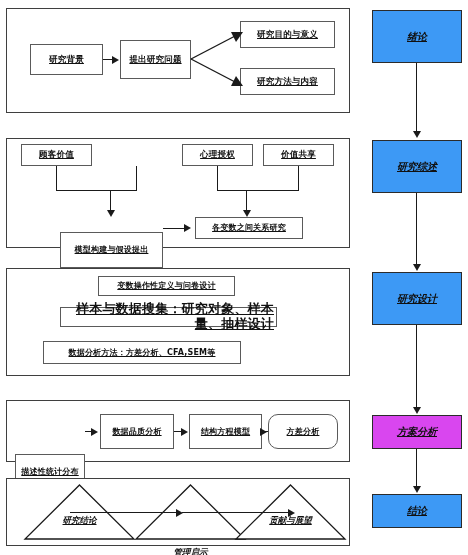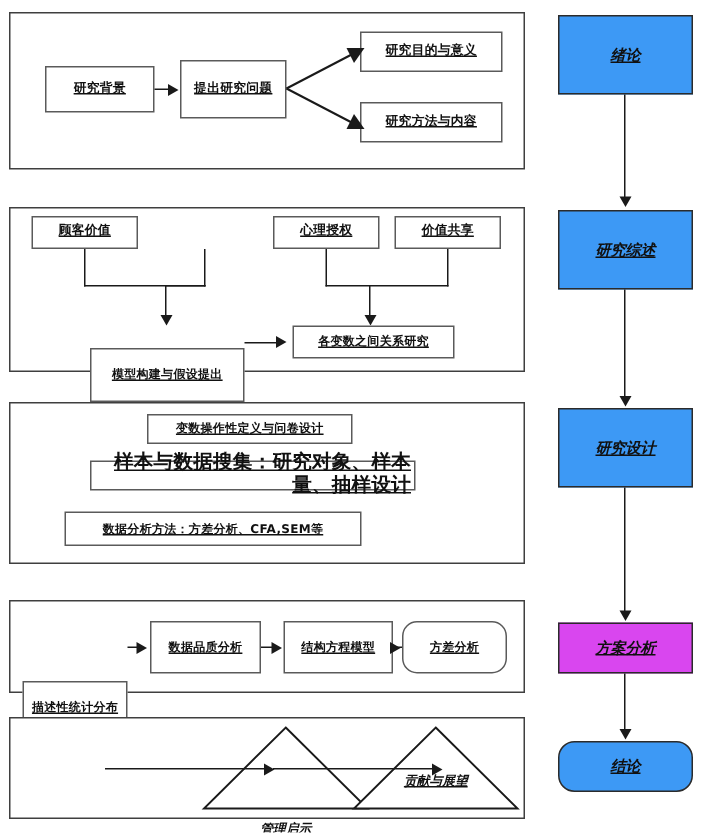--- a/index.html
+++ b/index.html
@@ -217,20 +217,26 @@
   <div class="arrow-r" style="left:91px; top:427.5px;"></div>
 
   <div class="hline" style="left:174px; top:431px; width:8px;"></div>
   <div class="arrow-r" style="left:181px; top:427.5px;"></div>
 
   <div class="hline" style="left:262px; top:431px; width:6px;"></div>
   <div class="arrow-r" style="left:260px; top:427.5px;"></div>
 
   <div class="section" style="left:6px; top:478px; width:344px; height:68px;"></div>
 
+  <div class="tri-wrap" style="left:22px; top:482px; width:115px; height:60px;">
+    <svg width="115" height="60" viewBox="0 0 115 60">
+      <polygon points="57.5,3 112,57 3,57" fill="#ffffff" stroke="#1a1a1a" stroke-width="1.3"></polygon>
+    </svg>
+    <div class="tri-label" style="top:33px;">研究结论</div>
+  </div>
 
   <div class="tri-wrap" style="left:133px; top:482px; width:115px; height:60px;">
     <svg width="115" height="60" viewBox="0 0 115 60">
       <polygon points="57.5,3 112,57 3,57" fill="#ffffff" stroke="#1a1a1a" stroke-width="1.3"></polygon>
     </svg>
     <div class="tri-label" style="top:33px;margin-top:32px;">管理启示</div>
   </div>
 
   <div class="tri-wrap" style="left:233px; top:482px; width:115px; height:60px;">
     <svg width="115" height="60" viewBox="0 0 115 60">
@@ -266,17 +272,17 @@
   <div class="vline" style="left:416px; top:325px; height:84px;"></div>
   <div class="arrow-d" style="left:412.7px; top:407px;"></div>
 
   <div class="bluebox" style="left:372px; top:415px; width:90px; height:34px; background:#d946ef;font-style:italic;">
     <span>方案分析</span>
   </div>
 
   <div class="vline" style="left:416px; top:449px; height:39px;"></div>
   <div class="arrow-d" style="left:412.7px; top:486px;"></div>
 
-  <div class="bluebox" style="left:372px; top:494px; width:90px; height:34px; background:#3d99f5;border-radius:11px;">
+  <div class="bluebox" style="left:372px; top:494px; width:90px; height:34px; background:#3d99f5;">
     <span>结论</span>
   </div>
 
 </div>
 
 </body></html>

